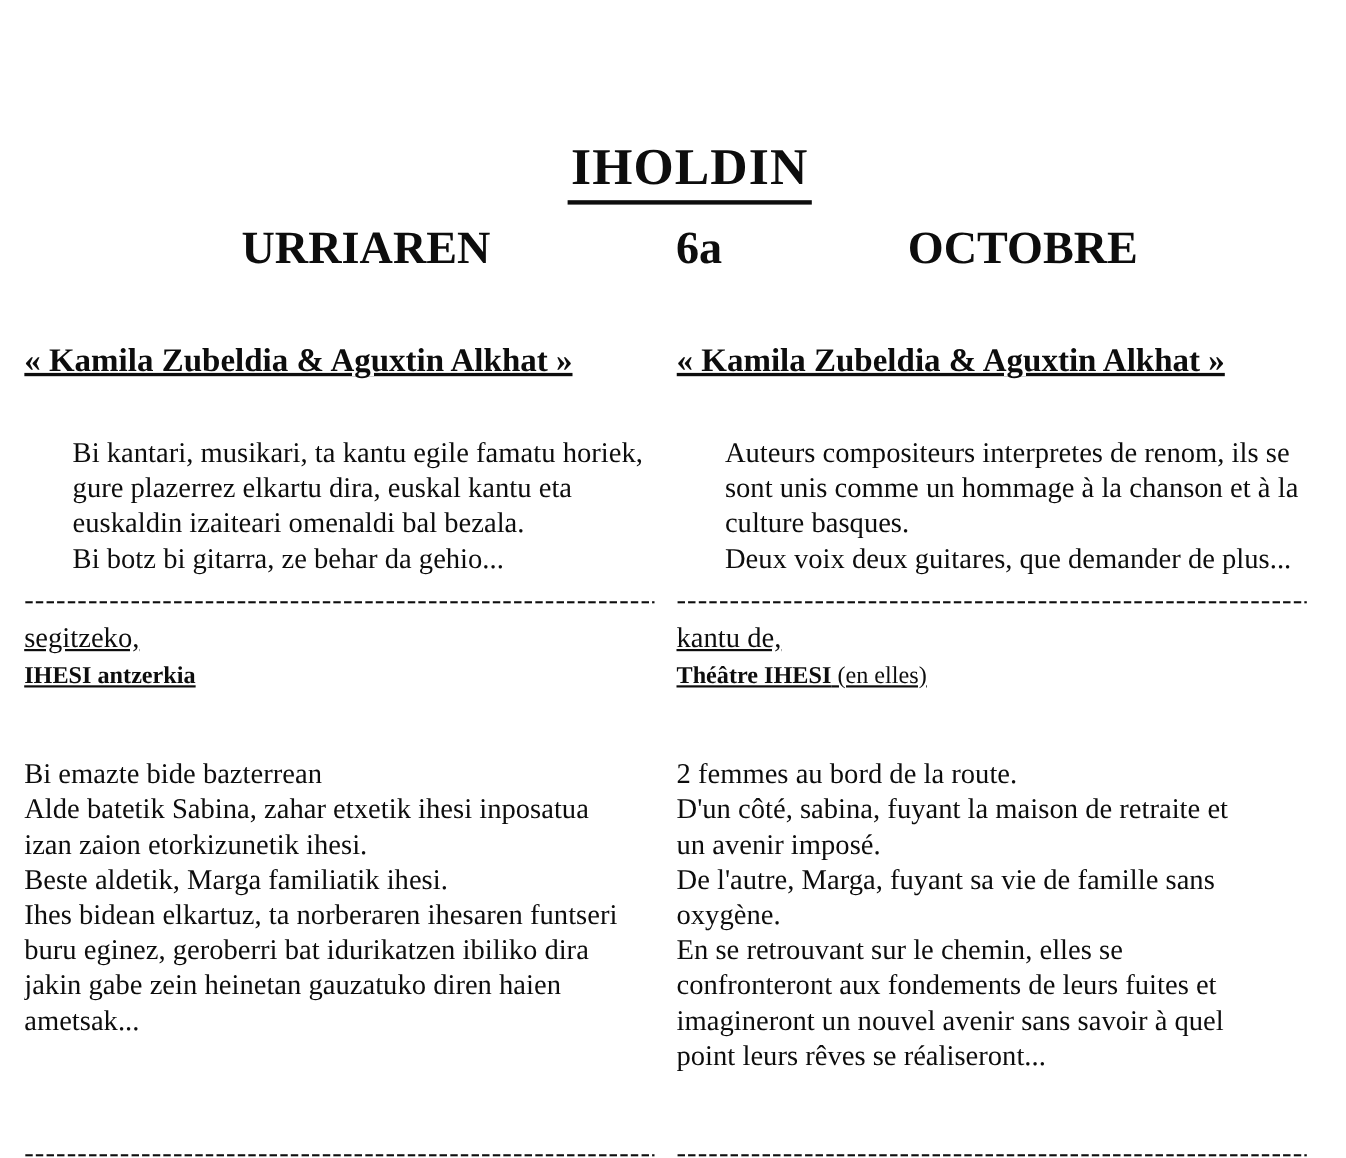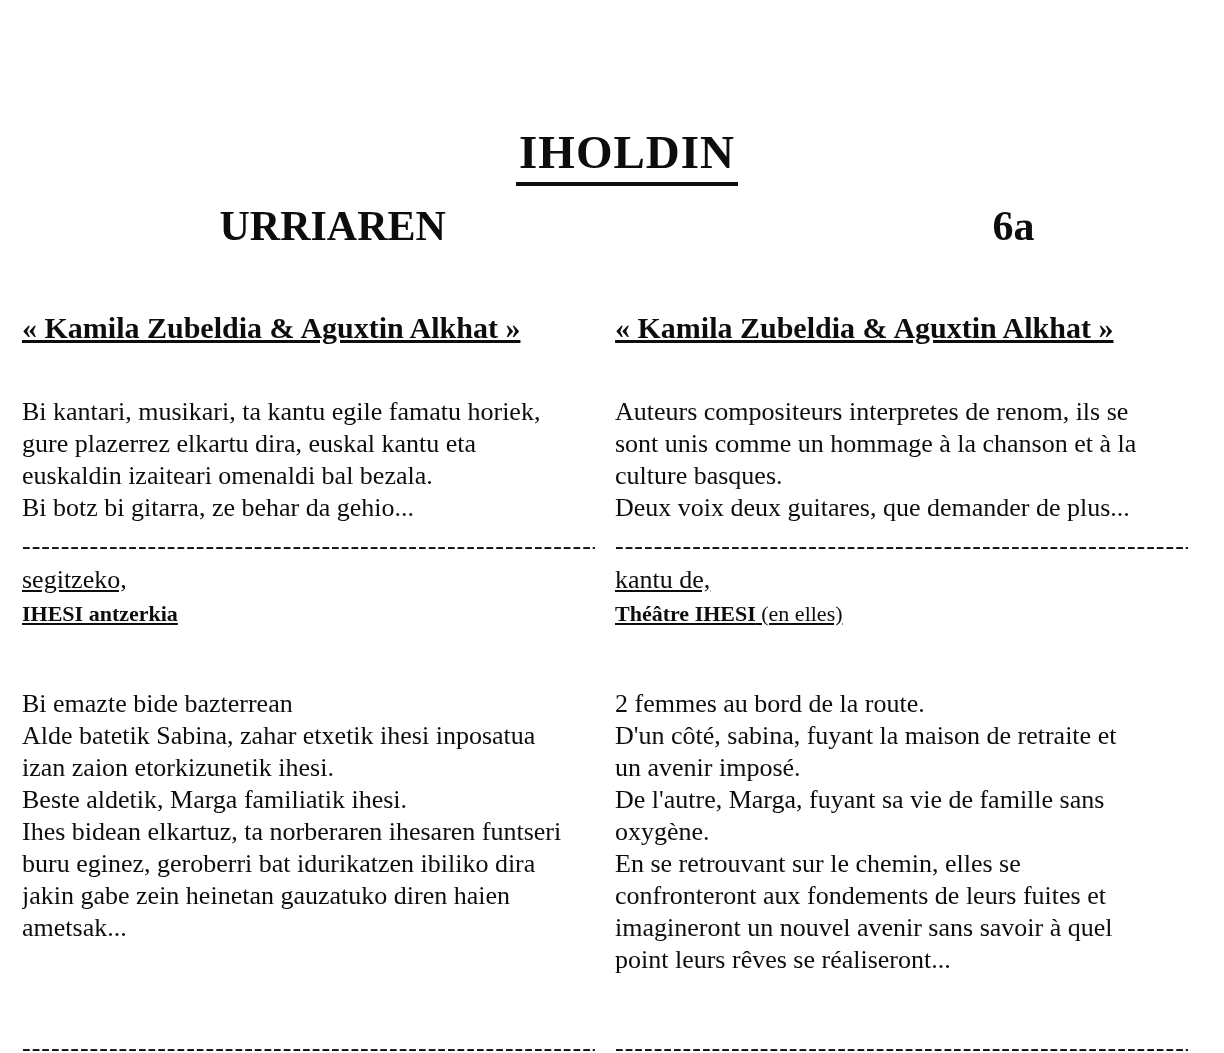--- a/index.html
+++ b/index.html
@@ -49,20 +49,21 @@
     line-height:36px;
     white-space:nowrap;
     overflow:hidden;
     text-decoration:underline;
   }
   .para1 {
     margin-top:50px;
     height:130px;
     white-space:pre-line;
     overflow:hidden;
+    margin-left:44px;
   }
   .sep {
     margin-top:10px;
     height:20px;
     line-height:20px;
     overflow:hidden;
     white-space:nowrap;
     letter-spacing:1px;
   }
   .sub { margin-top:8px;text-decoration:underline; }
@@ -84,20 +85,21 @@
 </head>
 <body>
 
 <div class="page">
 
   <div class="header">
     <div class="title">IHOLDIN</div>
     <div class="date-row">
       <span>URRIAREN</span>
       <span>6a</span>
+      <span>OCTOBRE</span>
     </div>
   </div>
 
   <div class="columns">
 
     <div class="col">
       <div class="col-heading">« Kamila Zubeldia &amp; Aguxtin Alkhat  »</div>
       <div class="para1">Bi kantari, musikari, ta kantu egile famatu horiek,
 gure plazerrez elkartu dira, euskal kantu eta
 euskaldin izaiteari omenaldi bal bezala.

